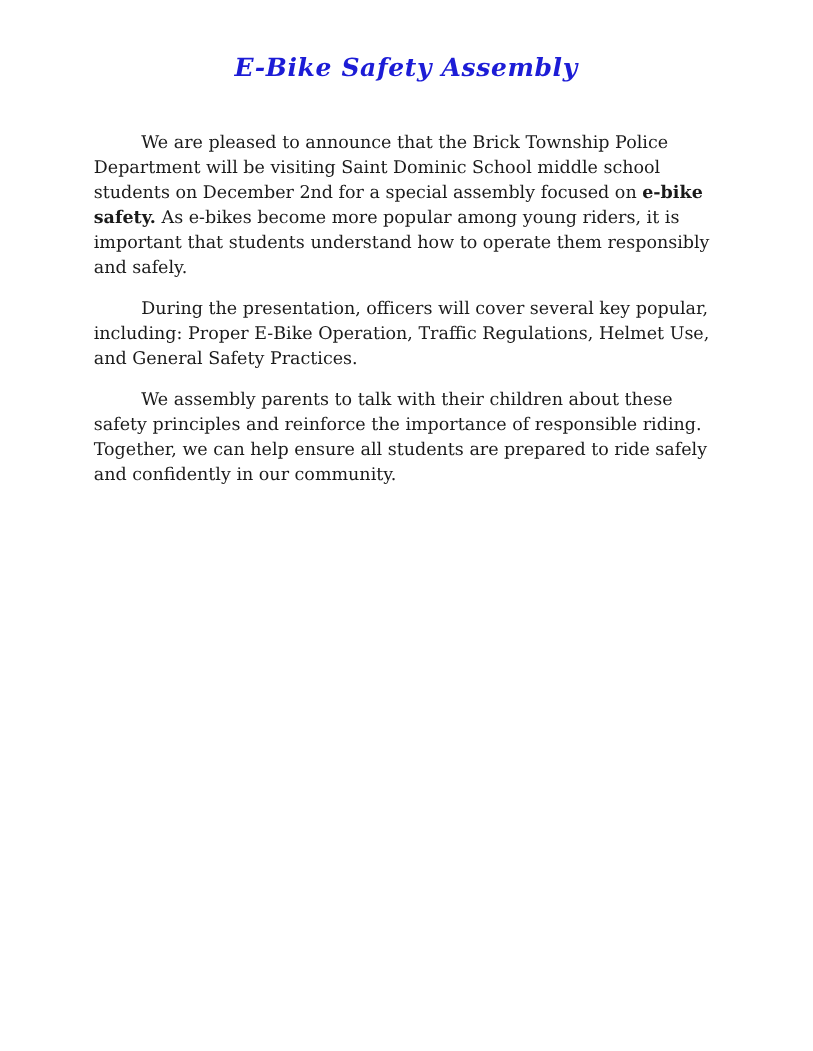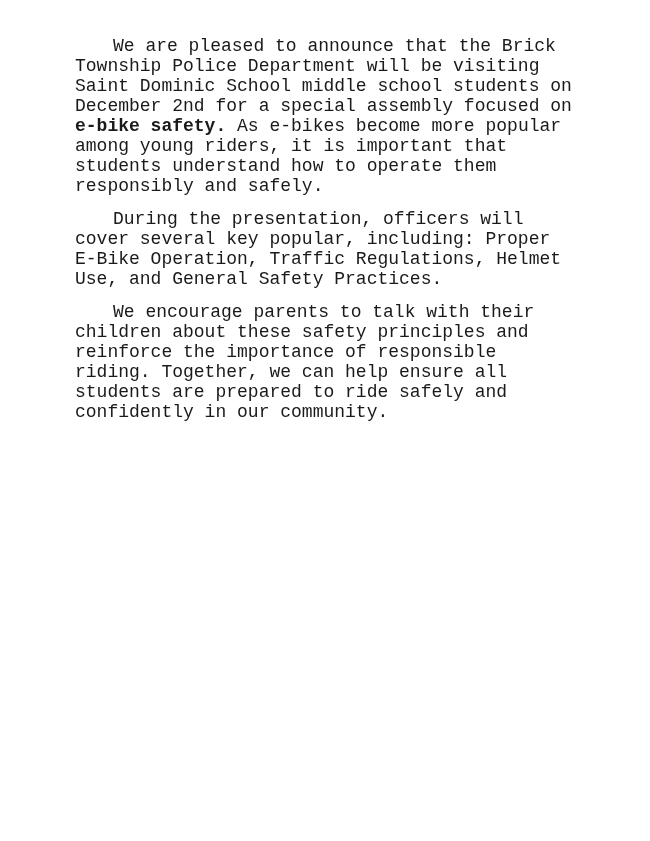--- a/index.html
+++ b/index.html
@@ -21,42 +21,42 @@
   .doc-title {
     text-align: center;
     font-size: 20px;
     font-weight: bold;
     font-style: italic;
     letter-spacing: 0.5px;
     margin: 6px 0 38px 0;
   }
   .doc-body {
     width: 500px;
-    font-size: 18px;
+    font-size: 14px;
     line-height: 20px;
     text-align: left;
-    font-family: Liberation Mono, monospace;
   }
   .doc-paragraph {
     margin: 0 0 13px 0;
     text-indent: 38px;
   }
   .bold-run {
     font-weight: bold;
   }
 </style>
 </head>
 <body>
 
 <div class="page">
 
+  <h1 class="doc-title" style="color: rgb(28, 28, 214);">E-Bike Safety Assembly</h1>
 
   <div class="doc-body">
 
     <p class="doc-paragraph"><span>We are pleased to announce that the Brick Township Police Department will be visiting Saint Dominic School middle school students on December 2nd for a special assembly focused on </span><span class="bold-run">e-bike safety.</span><span>  As e-bikes become more popular among young riders, it is important that students understand how to operate them responsibly and safely.</span></p>
 
     <p class="doc-paragraph">During the presentation, officers will cover several key popular, including: Proper E-Bike Operation, Traffic Regulations, Helmet Use, and General Safety Practices.</p>
 
-    <p class="doc-paragraph">We encourage parents to talk with their children about these safety principles and reinforce the importance of responsible riding. Together, we can help ensure all students are prepared to ride safely and confidently in our community.</p>
+    <p class="doc-paragraph">We assembly parents to talk with their children about these safety principles and reinforce the importance of responsible riding. Together, we can help ensure all students are prepared to ride safely and confidently in our community.</p>
 
   </div>
 
 </div>
 
 </body></html>

